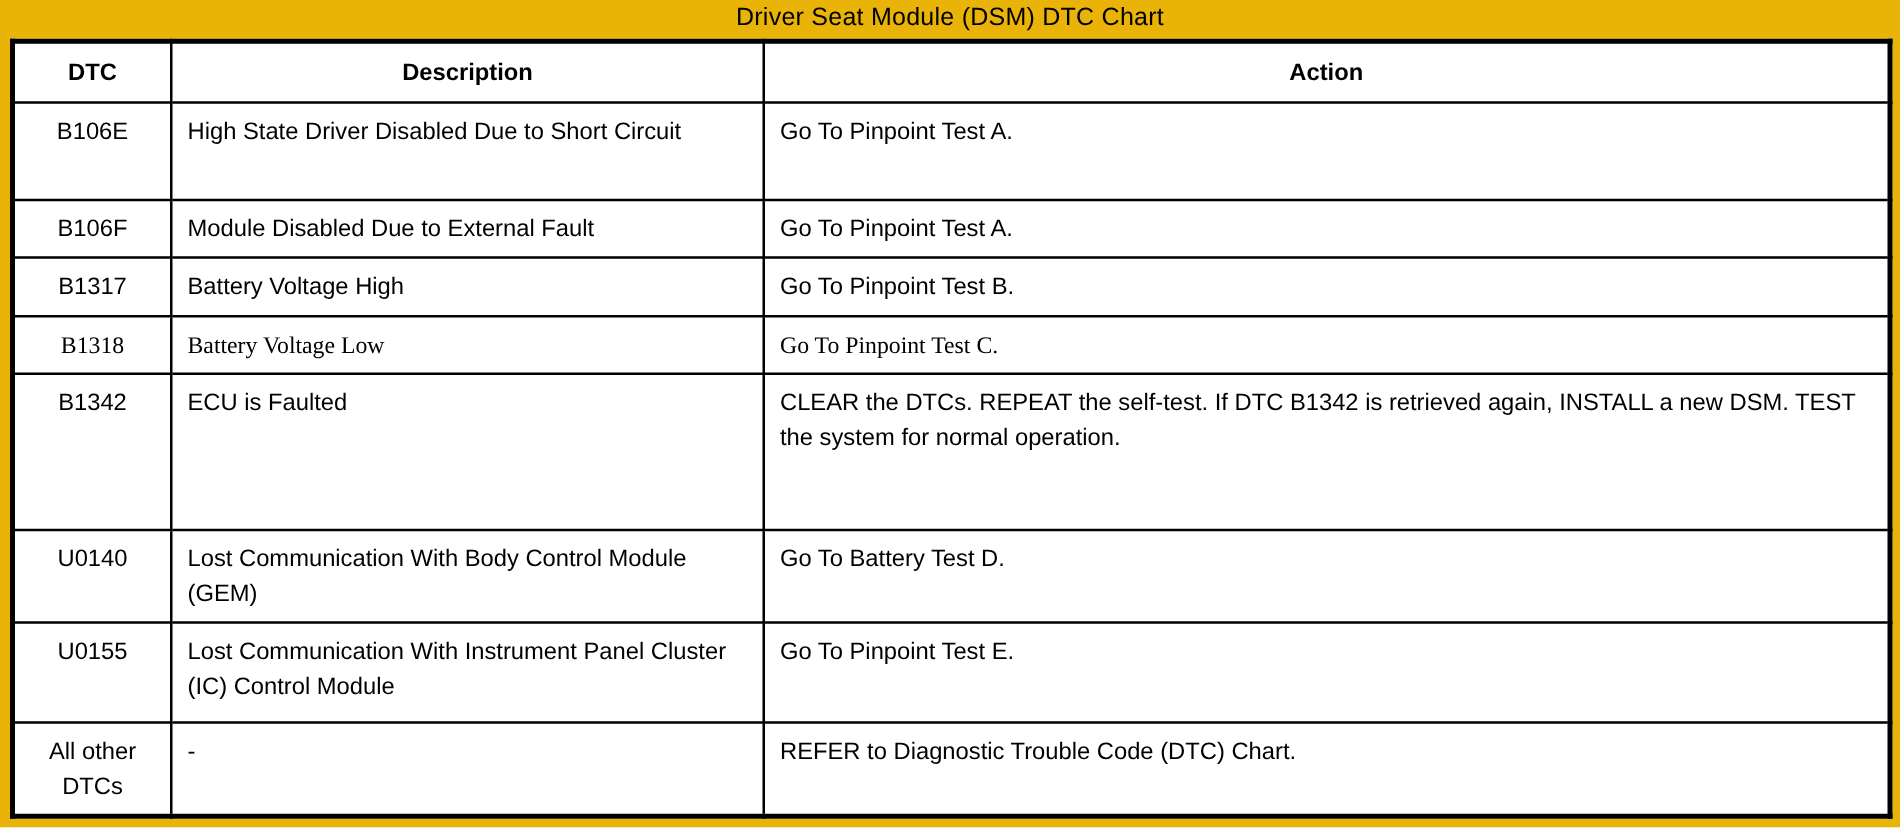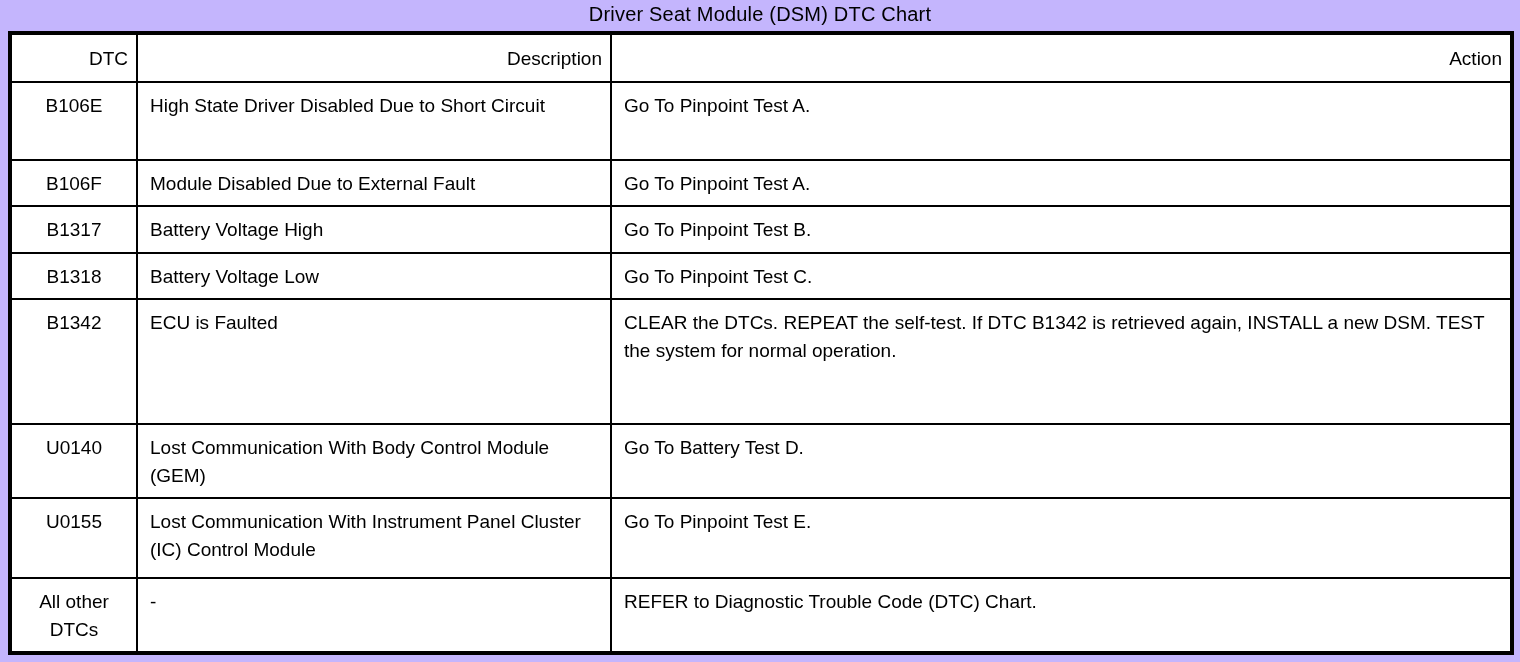--- a/index.html
+++ b/index.html
@@ -6,21 +6,21 @@
     margin: 0;
     padding: 0;
     background: #ffffff;
     color: #000000;
     font-family: "Liberation Sans", "DejaVu Sans", sans-serif;
   }
   .page {
     width: 1520px;
     height: 662px;
     box-sizing: border-box;
-    background: #c4b5fd;
+    background: #eab308;
     overflow: hidden;
   }
   .chart-title {
     text-align: center;
     font-size: 20px;
     font-weight: 400;
     padding-top: 3px;
     height: 31px;
     box-sizing: border-box;
     letter-spacing: 0.2px;
@@ -35,42 +35,42 @@
   }
   .dtc-table th, .dtc-table td {
     border: 2px solid #000000;
     font-size: 19px;
     line-height: 1.45;
     vertical-align: top;
     box-sizing: border-box;
     overflow: hidden;
   }
   .dtc-table th {
-    font-weight: 400;
-    text-align: right;
+    font-weight: 700;
+    text-align: center;
     height: 48px;
     padding: 10px 8px 8px 8px;
   }
   .dtc-table td {
     padding: 9px 12px 8px 12px;
   }
   .dtc-table td.col-dtc {
     text-align: center;
     padding-left: 6px;
     padding-right: 6px;
     margin-top: 24px;
   }
   col.c-dtc  { width: 127px; }
   col.c-desc { width: 474px; }
   col.c-act  { width: 901px; }
   
   tbody tr:nth-child(1) td { height: 78px; }
   tbody tr:nth-child(2) td { height: 46px; }
   tbody tr:nth-child(3) td { height: 46px; }
-  tbody tr:nth-child(4) td { height: 44px; }
+  tbody tr:nth-child(4) td { height: 44px; font-family: Liberation Serif, serif; }
   tbody tr:nth-child(5) td { height: 125px; }
   tbody tr:nth-child(6) td { height: 68px; }
   tbody tr:nth-child(7) td { height: 80px; }
   tbody tr:nth-child(8) td { height: 72px; }
 </style>
 </head>
 <body>
 
 <div class="page">
   <div class="chart-title">Driver Seat Module (DSM) DTC Chart</div>

